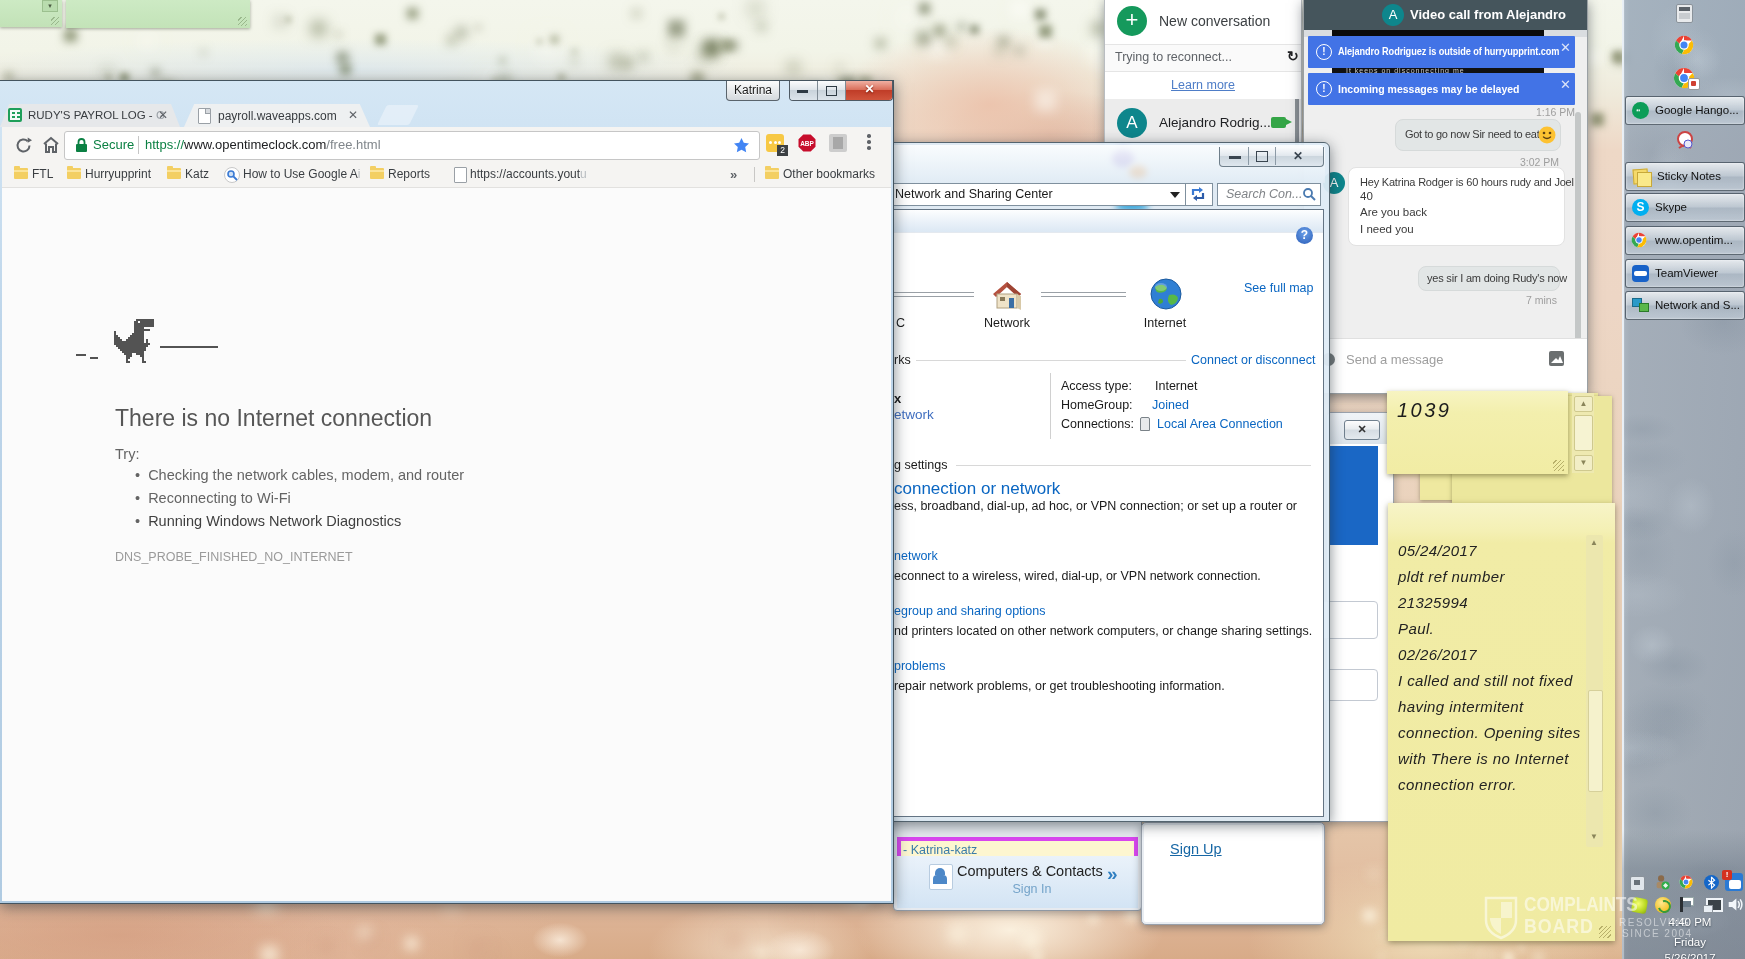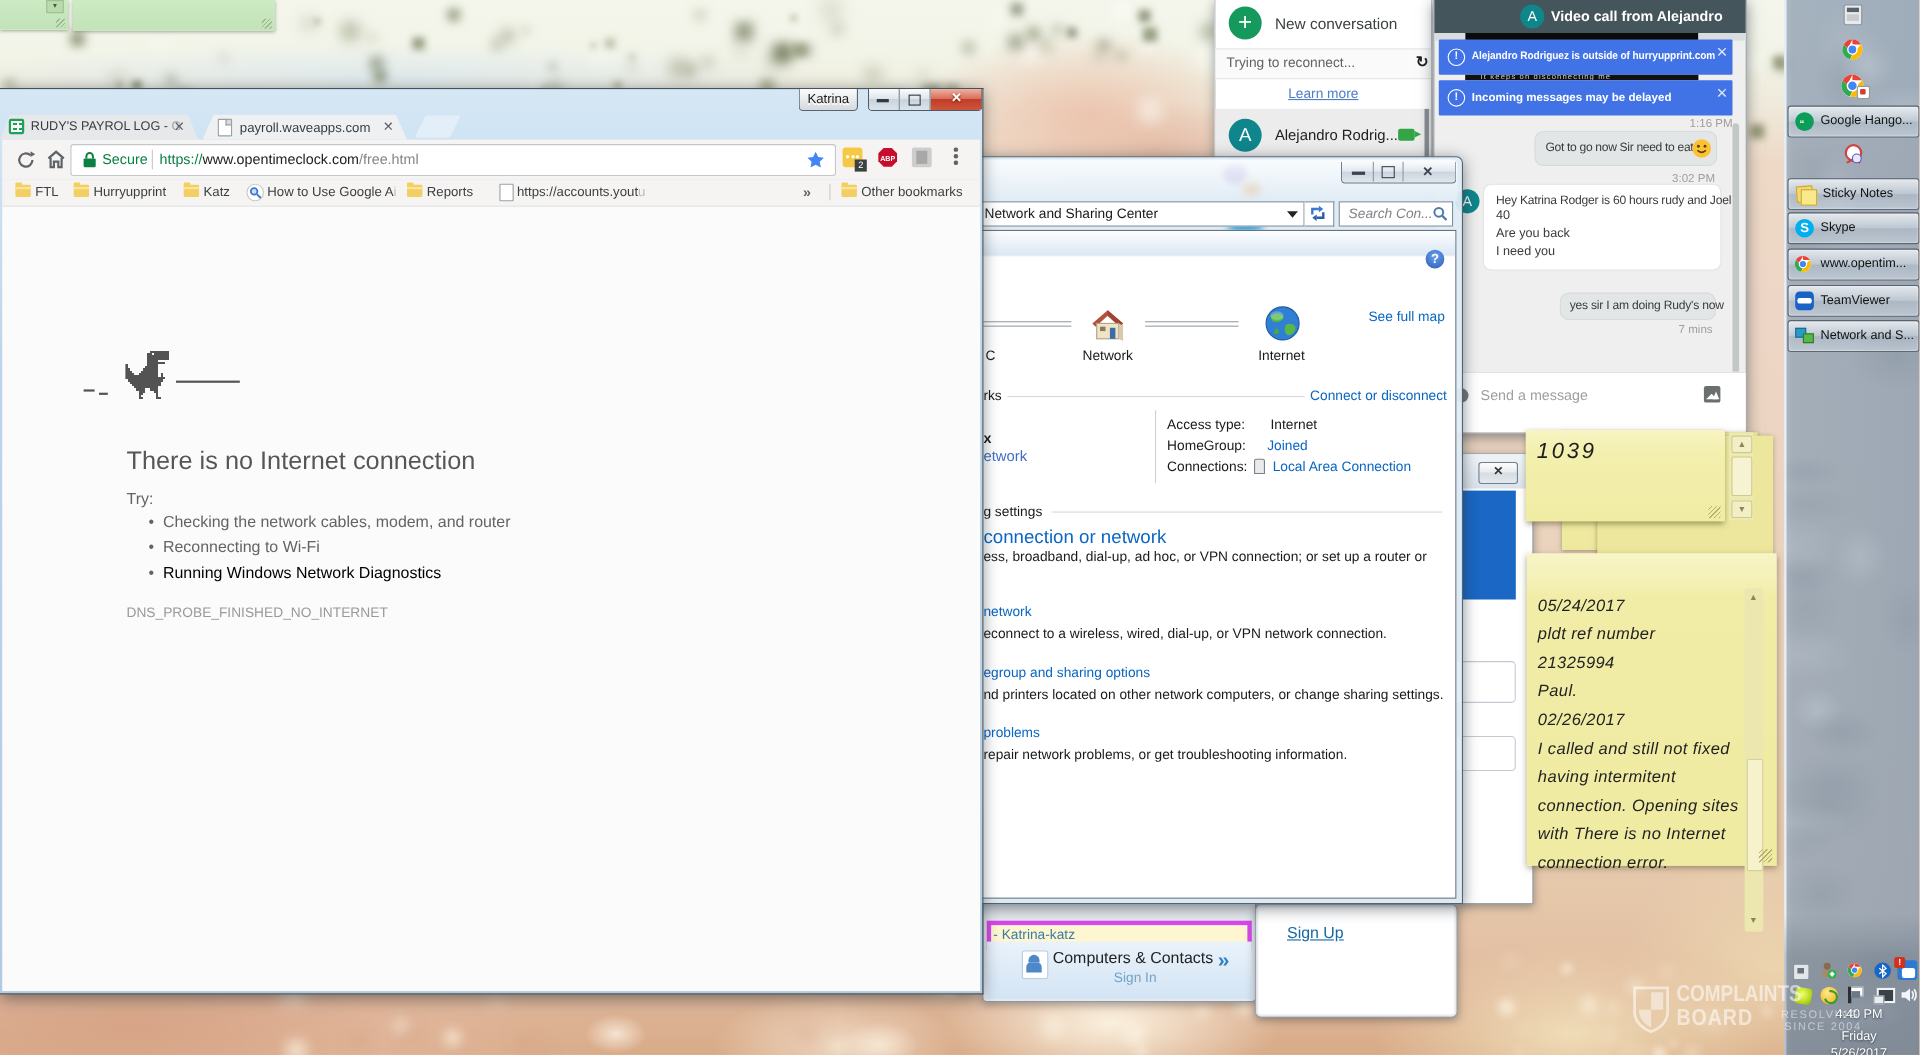--- a/index.html
+++ b/index.html
@@ -392,21 +392,21 @@
           </g>
         </svg>
 <div class="abs" style="left:74px;top:166px;width:10px;height:2px;background:#535353;"></div>
 <div class="abs" style="left:88px;top:169px;width:8px;height:2px;background:#535353;"></div>
 <div class="abs" style="left:158px;top:158px;width:58px;height:2px;background:#535353;"></div>
 <div class="abs" style="left:113px;top:217px;font-size:23px;color:#565656;">There is no Internet connection</div>
 <div class="abs" style="left:113px;top:258px;font-size:14.5px;color:#646464;">Try:</div>
 <div class="abs" style="left:133px;top:276px;font-size:14.5px;color:#646464;line-height:23px;">
  <div>•&nbsp;&nbsp;Checking the network cables, modem, and router</div>
  <div>•&nbsp;&nbsp;Reconnecting to Wi-Fi</div>
- <div>•&nbsp;&nbsp;<span style="color:#000000;">Running Windows Network Diagnostics</span></div>
+ <div>•&nbsp;&nbsp;<span style="color:#404040;">Running Windows Network Diagnostics</span></div>
 </div>
 <div class="abs" style="left:113px;top:362px;font-size:12.5px;color:#9a9a9a;">DNS_PROBE_FINISHED_NO_INTERNET</div>
 
  </div>
 </div>
 
 <div class="abs" style="left:1420px;top:393px;width:178px;height:107px;background:#efe9a0;box-shadow:0 1px 4px rgba(90,85,40,0.5);">
  <div class="abs" style="right:3px;bottom:3px;width:10px;height:10px;background:repeating-linear-gradient(135deg,transparent 0 2px,#b8b06a 2px 3px);"></div>
  <div class="abs" style="right:6px;top:14px;width:18px;height:86px;background:#e8e3a8;border:1px solid #d2cc8e;border-radius:2px;"></div>
 </div>
@@ -418,21 +418,21 @@
  <div class="abs" style="left:10px;top:8px;font-size:20px;color:#1c1c1c;font-style:italic;letter-spacing:2.5px;">1039</div>
  <div class="abs" style="right:4px;bottom:3px;width:11px;height:11px;background:repeating-linear-gradient(135deg,transparent 0 2px,#b8b06a 2px 3px);"></div>
 </div>
 
 <div class="abs" style="left:1572px;top:393px;width:22px;height:80px;background:#eee9b0;">
  <div class="abs" style="left:2px;top:3px;width:17px;height:14px;background:#f2eec6;border:1px solid #cfc98e;border-radius:2px;font-size:8px;color:#8a855a;text-align:center;line-height:13px;">▲</div>
  <div class="abs" style="left:2px;top:22px;width:17px;height:34px;background:#f6f3d2;border:1px solid #cfc98e;border-radius:2px;"></div>
  <div class="abs" style="left:2px;top:62px;width:17px;height:14px;background:#f2eec6;border:1px solid #cfc98e;border-radius:2px;font-size:8px;color:#8a855a;text-align:center;line-height:13px;">▼</div>
 </div>
 
-<div class="abs" style="left:1388px;top:503px;width:227px;height:284px;background:linear-gradient(180deg,#f7f4c8 0px,#f4f0b4 28px,#f1eca6 40px,#f0eba2);box-shadow:0 2px 6px rgba(90,85,40,0.55);">
+<div class="abs" style="left:1388px;top:503px;width:227px;height:438px;background:linear-gradient(180deg,#f7f4c8 0px,#f4f0b4 28px,#f1eca6 40px,#f0eba2);box-shadow:0 2px 6px rgba(90,85,40,0.55);">
 <div class="abs" style="left:10px;top:39px;font-size:15px;color:#222;font-style:italic;letter-spacing:0.4px;">05/24/2017</div>
 <div class="abs" style="left:10px;top:65px;font-size:15px;color:#222;font-style:italic;letter-spacing:0.4px;">pldt ref number</div>
 <div class="abs" style="left:10px;top:91px;font-size:15px;color:#222;font-style:italic;letter-spacing:0.4px;">21325994</div>
 <div class="abs" style="left:10px;top:117px;font-size:15px;color:#222;font-style:italic;letter-spacing:0.4px;">Paul.</div>
 <div class="abs" style="left:10px;top:143px;font-size:15px;color:#222;font-style:italic;letter-spacing:0.4px;">02/26/2017</div>
 <div class="abs" style="left:10px;top:169px;font-size:15px;color:#222;font-style:italic;letter-spacing:0.4px;">I called and still not fixed</div>
 <div class="abs" style="left:10px;top:195px;font-size:15px;color:#222;font-style:italic;letter-spacing:0.4px;">having intermitent</div>
 <div class="abs" style="left:10px;top:221px;font-size:15px;color:#222;font-style:italic;letter-spacing:0.4px;">connection. Opening sites</div>
 <div class="abs" style="left:10px;top:247px;font-size:15px;color:#222;font-style:italic;letter-spacing:0.4px;">with There is no Internet</div>
 <div class="abs" style="left:10px;top:273px;font-size:15px;color:#222;font-style:italic;letter-spacing:0.4px;">connection error.</div>

